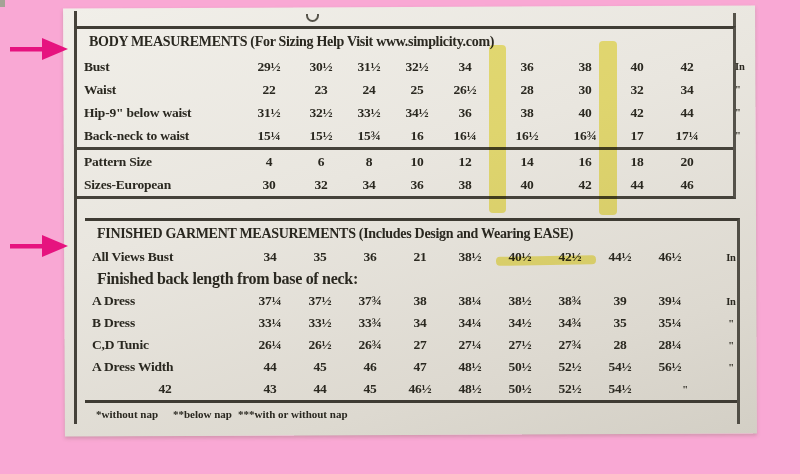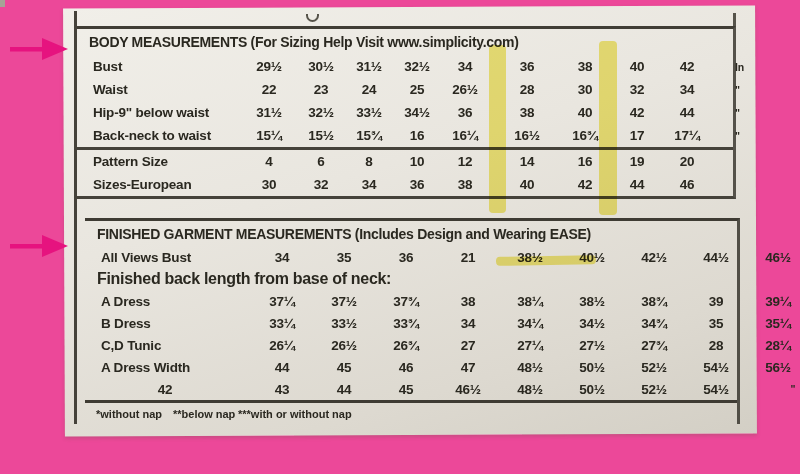--- a/index.html
+++ b/index.html
@@ -1,19 +1,19 @@
 <!DOCTYPE html>
 <html><head>
 <meta charset="utf-8">
 <style>
   html,body{margin:0;padding:0;}
   .stage{
     position:relative;width:800px;height:474px;overflow:hidden;
-    background:#ec4899;
-    font-family:Liberation Sans, sans-serif;font-weight:700;color:#2a2820;
+    background:#f9a8d4;
+    font-family:Liberation Serif, serif;font-weight:700;color:#2a2820;
   }
   .corner-mark{position:absolute;left:0;top:0;width:5px;height:7px;background:#a5a396;}
   .paper{
     position:absolute;left:64px;top:7px;width:692px;height:428px;
     background:linear-gradient(163deg,#f1efe9 0%,#e9e6df 40%,#ddd9d0 78%,#d3cfc5 100%);
     transform:rotate(-0.25deg);
     box-shadow:0 2px 4px rgba(90,90,60,0.25);
   }
   .cutoff-glyph{
     position:absolute;left:306px;top:14px;width:9px;height:6px;
@@ -30,24 +30,24 @@
   .t2{
     position:absolute;left:85px;top:218px;width:655px;
     border-top:3px solid #3e3b33;border-right:3px solid #514e46;
     box-sizing:border-box;
   }
   .theader{height:26px;display:flex;align-items:center;padding-left:12px;
     font-size:14px;letter-spacing:-0.3px;white-space:nowrap;}
   .t2 .theader{height:25px;font-size:14px;}
   .trow{display:grid;align-items:center;letter-spacing:-0.2px;}
   .t1 .trow{height:23px;font-size:13.5px;}
-  .t2 .trow{height:22px;font-size:13.5px;gap:12px;}
+  .t2 .trow{height:22px;font-size:13.5px;}
   .g1{grid-template-columns:164px 56px 48px 48px 48px 48px 76px 40px 64px 36px 28px;}
   .g2{grid-template-columns:160px 50px 50px 50px 50px 50px 50px 50px 50px 50px 42px;}
-  .rlabel{padding-left:16px;white-space:nowrap;}
+  .rlabel{padding-left:7px;white-space:nowrap;}
   .cell{text-align:center;white-space:nowrap;}
   .unit{font-size:10.5px;margin-left:30px;}
   .sep{border-top:3px solid #45423a;}
   .heavy{border-top:3px solid #3e3b33;}
   .subhead{height:22px;display:flex;align-items:center;padding-left:12px;
     font-size:16px;letter-spacing:-0.3px;}
   .footrow{position:relative;height:21px;font-size:11px;letter-spacing:0;}
   .footrow span{position:absolute;top:5px;white-space:nowrap;}
   .fn1{left:11px;} .fn2{left:88px;} .fn3{left:153px;}
 
@@ -131,21 +131,21 @@
     <div id="t1-size-rows">
         <div class="trow g1">
           <span class="rlabel">Pattern Size</span>
           <span class="cell">4</span>
           <span class="cell">6</span>
           <span class="cell">8</span>
           <span class="cell">10</span>
           <span class="cell">12</span>
           <span class="cell">14</span>
           <span class="cell">16</span>
-          <span class="cell">19</span>
+          <span class="cell">18</span>
           <span class="cell">20</span>
           <span class="cell unit"></span>
         </div>
         <div class="trow g1">
           <span class="rlabel">Sizes-European</span>
           <span class="cell">30</span>
           <span class="cell">32</span>
           <span class="cell">34</span>
           <span class="cell">36</span>
           <span class="cell">38</span>

